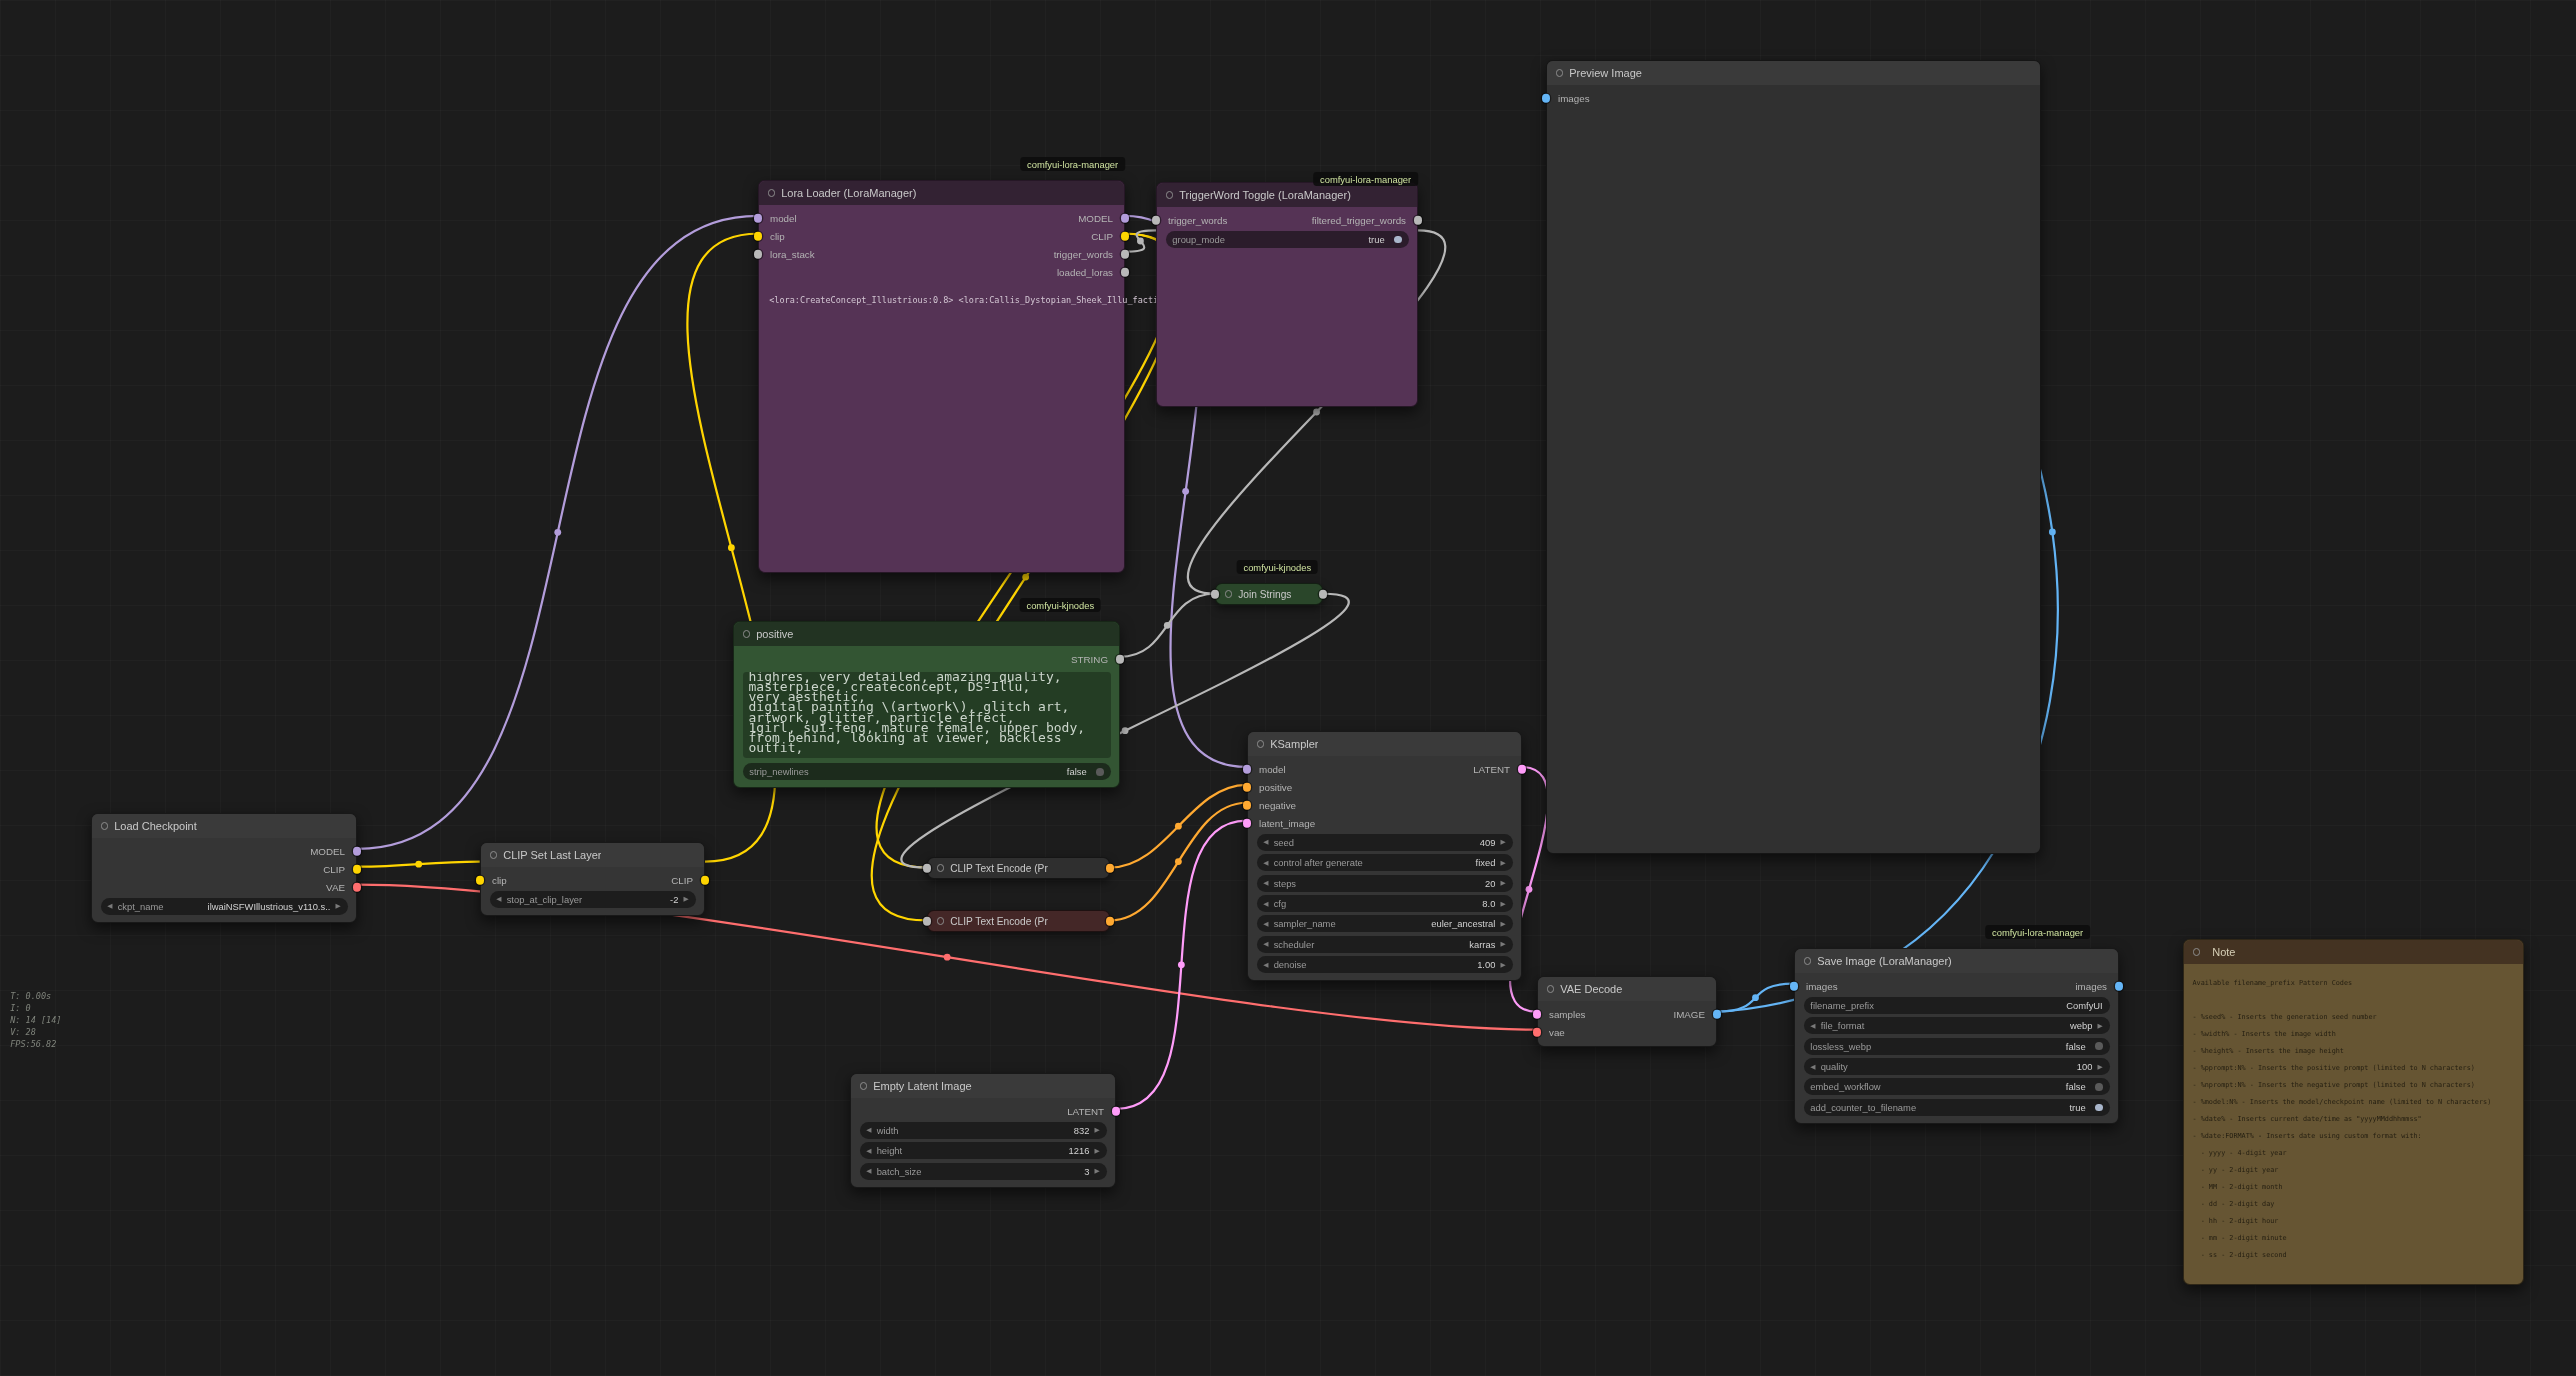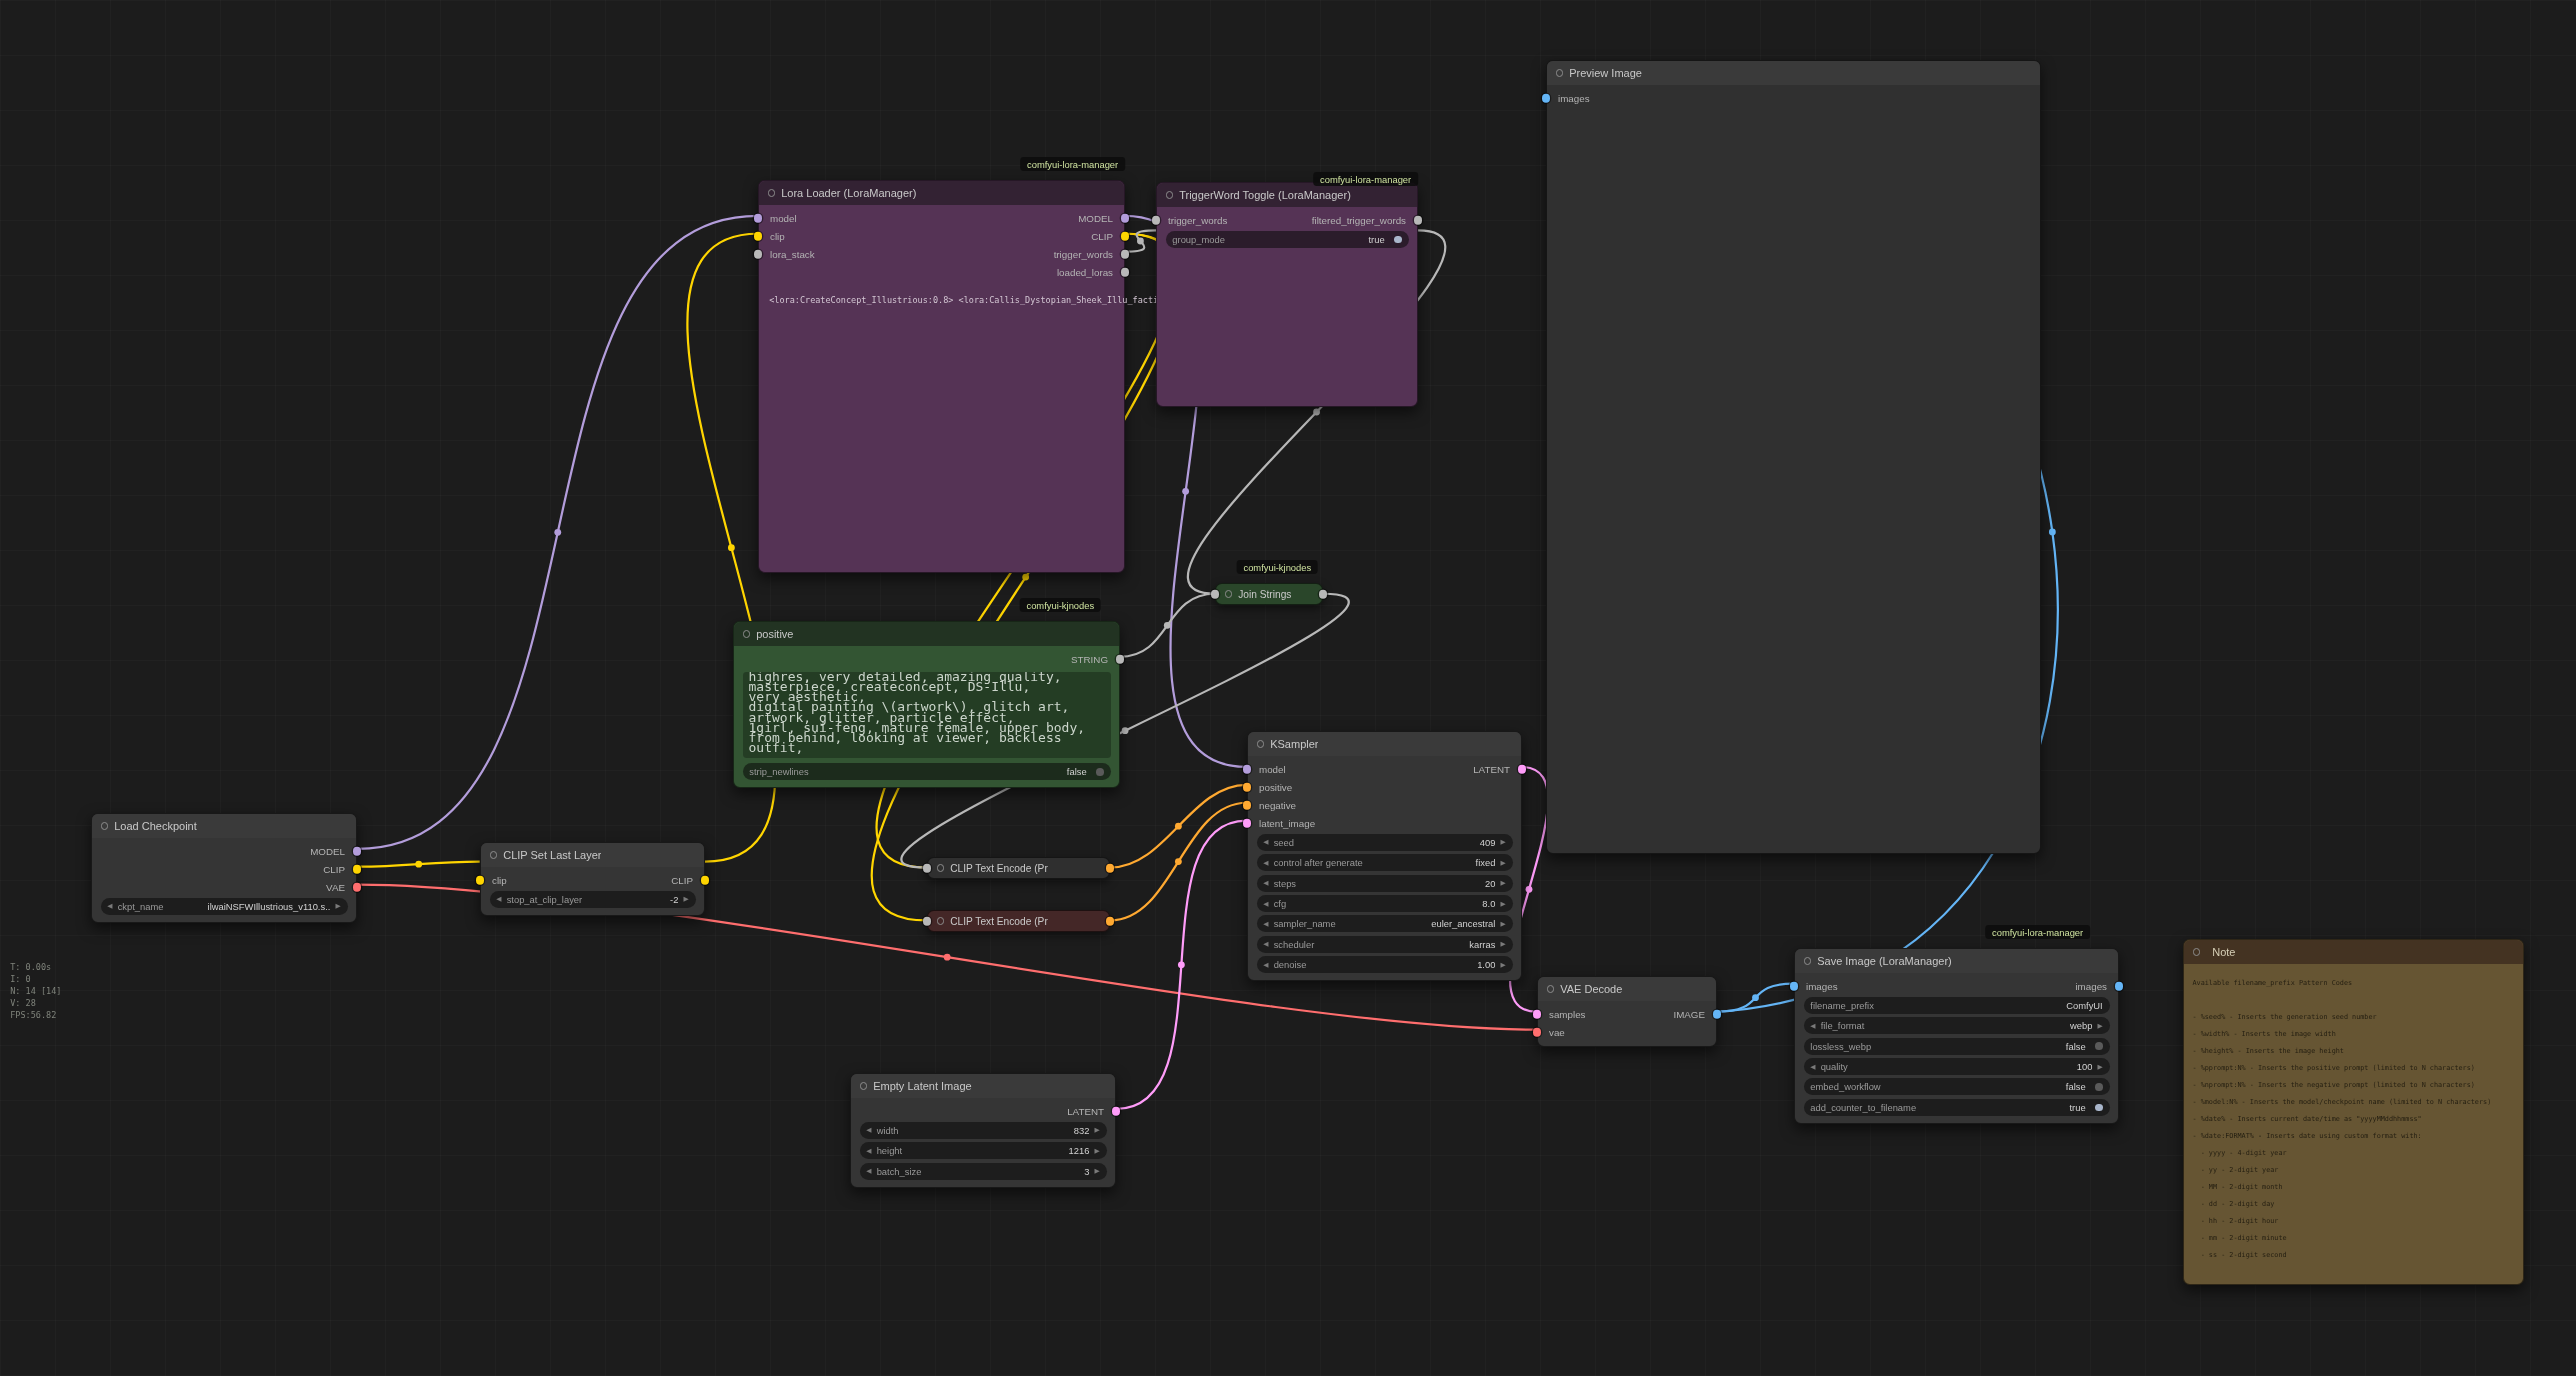--- a/index.html
+++ b/index.html
@@ -87,23 +87,23 @@
   .collapsed .ttext { overflow: hidden; text-align: right; }
   .badge {
     position: absolute; z-index: 3;
     background: rgba(12,12,12,0.85);
     color: #cfe3a0; font-size: 9.4px;
     padding: 1.7px 6.8px; border-radius: 3.4px;
     white-space: nowrap;
     transform: translateX(-100%);
   }
   .stats {
-    position: absolute; left: 10.2px; top: 961px; z-index: 2;
+    position: absolute; left: 10.2px; top: 990px; z-index: 2;
     font-family: "DejaVu Sans Mono", monospace;
-    font-size: 8.5px; line-height: 12px; color: #7f837b;
+    font-size: 8.5px; line-height: 12px; color: #7f837b; font-style: italic;
   }
 </style>
 </head>
 <body>
 
 <div style="position:absolute; inset:0;">
 
   <svg id="wires" width="2576" height="1376" xmlns="http://www.w3.org/2000/svg" viewBox="0 0 3019 1613">
       <path d="M 419 995 C 726.228436997619 995 580.771563002381 253 888 253" fill="none" stroke="#B39DDB" stroke-width="2.6"></path>
       <circle cx="653.5" cy="624" r="4" fill="#B39DDB"></circle>

